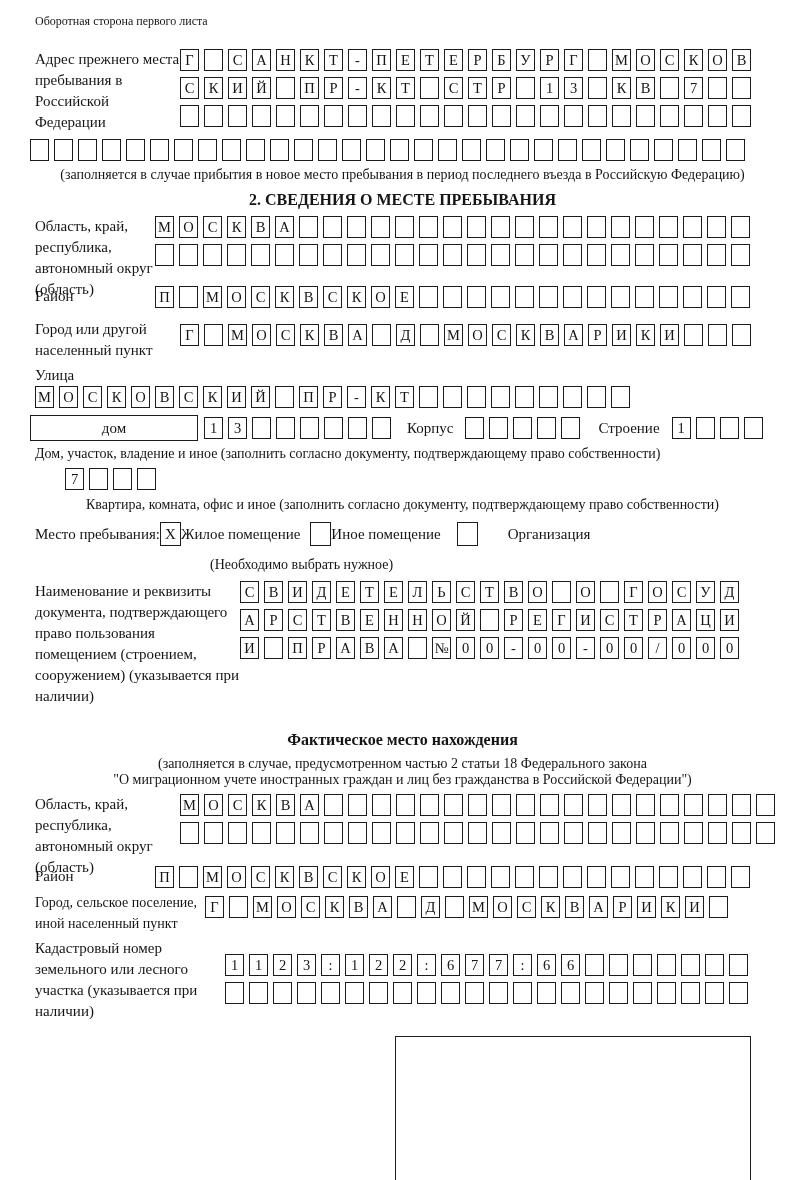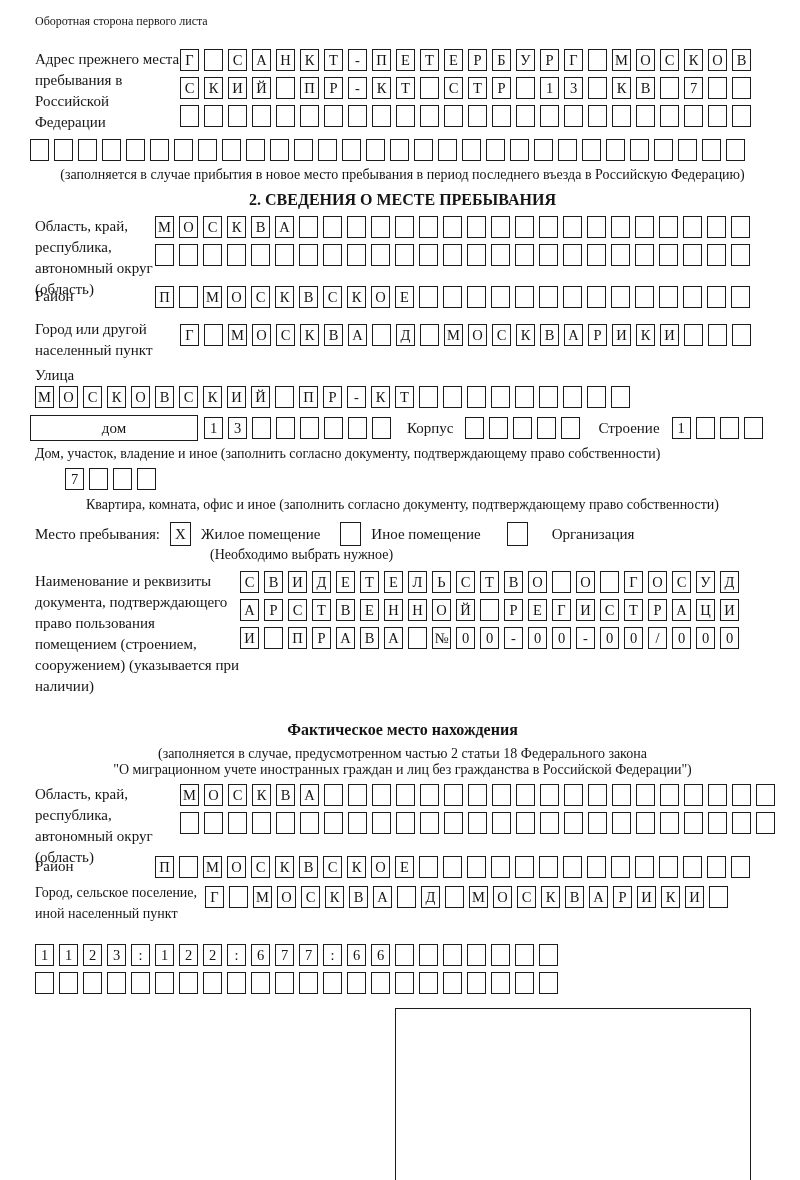--- a/index.html
+++ b/index.html
@@ -343,30 +343,30 @@
 <div style="display:flex; align-items:center; margin-left:30px; margin-top:6px; column-gap:6px;">
   <div class="cellrow">
       <span class="cell">7</span>
       <span class="cell"></span>
       <span class="cell"></span>
       <span class="cell"></span>
     </div>
 </div>
 <div class="caption" style="text-align:center; margin-top:7px;">Квартира, комната, офис и иное (заполнить согласно документу, подтверждающему право собственности)</div>
 
-<div style="display:flex; align-items:center; margin-top:8px; column-gap:10px;">
+<div style="display:flex; align-items:center; margin-top:8px; ">
   <div class="inline-label">Место пребывания:</div>
   <div class="chk">X</div>
   <div class="inline-label">Жилое помещение</div>
   <div class="chk" style="margin-left:10px;"></div>
   <div class="inline-label">Иное помещение</div>
   <div class="chk" style="margin-left:16px;"></div>
-  <div class="inline-label" style="margin-left:14px;">Организация</div>
-</div>
-<div class="caption" style="text-align:left; margin-left:175px; margin-top:0;">(Необходимо выбрать нужное)</div>
+  <div class="inline-label" style="margin-left:30px;">Организация</div>
+</div>
+<div class="caption" style="text-align:left; margin-left:175px; margin-top:10px;">(Необходимо выбрать нужное)</div>
 
 <div class="field" style="margin-top:8px;">
   <div class="flabel" style="width:205px;">Наименование и реквизиты документа, подтверждающего право пользования помещением (строением, сооружением) (указывается при наличии)</div>
   <div class="cellcol">
     <div class="cellrow">
         <span class="cell">С</span>
         <span class="cell">В</span>
         <span class="cell">И</span>
         <span class="cell">Д</span>
         <span class="cell">Е</span>
@@ -553,20 +553,21 @@
       <span class="cell">А</span>
       <span class="cell">Р</span>
       <span class="cell">И</span>
       <span class="cell">К</span>
       <span class="cell">И</span>
       <span class="cell"></span>
     </div>
 </div>
 
 <div class="field" style="margin-top:4px;">
+  <div class="flabel" style="width:190px;">Кадастровый номер земельного или лесного участка (указывается при наличии)</div>
   <div class="cellcol" style="margin-top:16px;">
     <div class="cellrow">
         <span class="cell">1</span>
         <span class="cell">1</span>
         <span class="cell">2</span>
         <span class="cell">3</span>
         <span class="cell">:</span>
         <span class="cell">1</span>
         <span class="cell">2</span>
         <span class="cell">2</span>

